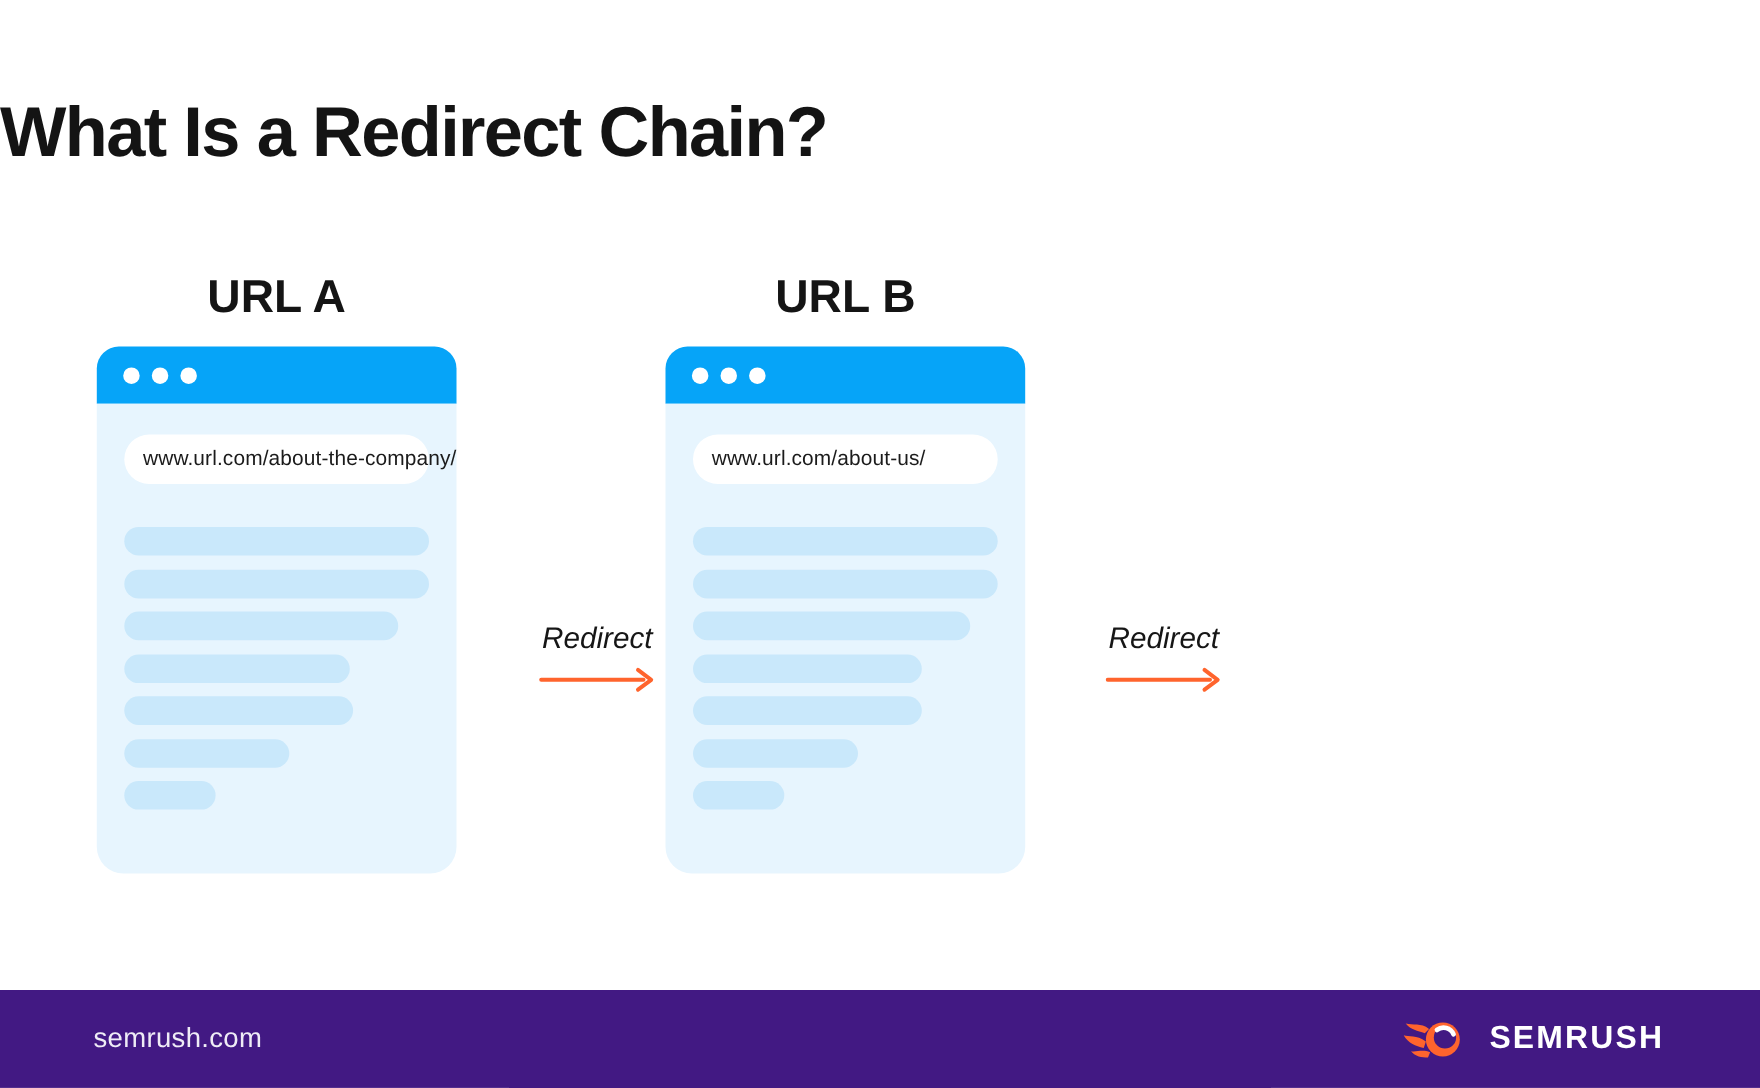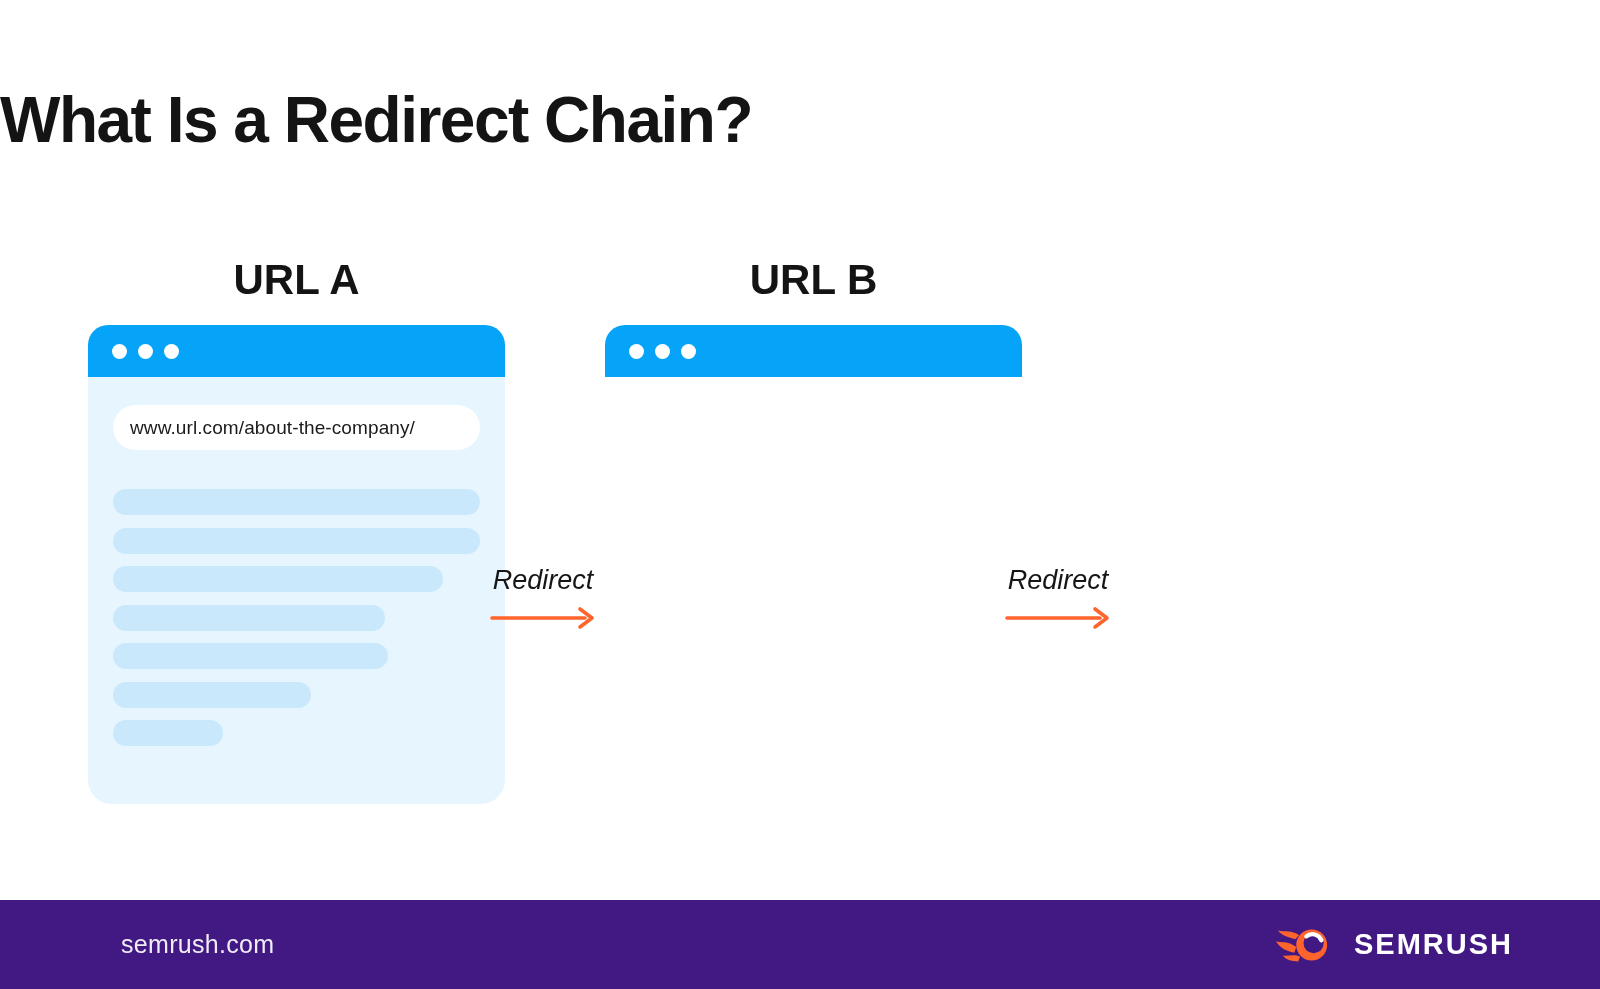--- a/index.html
+++ b/index.html
@@ -5,21 +5,21 @@
   html,body{margin:0;padding:0;background:#fff;}
   .canvas{
     position:relative;width:1600px;height:989px;background:#fff;overflow:hidden;
     font-family:"Liberation Sans",sans-serif;
   }
   .title{
     position:absolute;top:83px;left:0;width:100%;margin:0;
     font-size:64px;font-weight:800;letter-spacing:-1.5px;color:var(--ink,#141414);
   }
   
-  .browser{position:absolute;top:258px;width:417px;}
+  .browser{position:absolute;top:248px;width:327px;}
   .pos-a{left:88px;}
   .pos-b{left:605px;}
   .pos-c{left:1119px;}
   .browser-label{
     font-size:42px;line-height:44px;font-weight:700;text-align:center;
     color:var(--ink,#141414);letter-spacing:0px;
   }
   .window{margin-top:23px;width:100%;}
   .titlebar{
     height:52px;background:var(--titlebar-blue,#06a4f8);
@@ -50,21 +50,21 @@
   .r1{left:468px;}
   .r2{left:983px;}
   .redirect-label{font-size:27px;line-height:30px;color:#161616;font-weight:500;}
   .arrow-svg{display:block;}
   
   .footer{
     position:absolute;left:0;top:900px;width:100%;height:89px;
     background:var(--footer-purple,#421983);display:flex;align-items:center;
     justify-content:space-between;padding:0 87px 0 85px;box-sizing:border-box;
   }
-  .footer-site{font-size:25px;color:var(--footer-text,#efecf6);letter-spacing:0.3px;margin-left:36px;}
+  .footer-site{font-size:25px;color:var(--footer-text,#efecf6);letter-spacing:0.3px;}
   .brand{display:flex;align-items:center;gap:24px;}
   .brand-word{
     color:#ffffff;font-size:29px;font-weight:800;letter-spacing:2px;
   }
 </style>
 </head>
 <body>
 
 <div class="canvas">
 
@@ -96,20 +96,34 @@
   </section>
 
   <section class="browser pos-b">
     <div class="browser-label">URL B</div>
     <div class="window">
       <div class="titlebar">
         <span class="dot"></span>
         <span class="dot"></span>
         <span class="dot"></span>
       </div>
+      <div class="window-body">
+        <div class="urlbar">
+          <span>www.url.com/about-us/</span>
+        </div>
+        <div class="skel-wrap">
+            <div class="skel" style="width: 100%;"></div>
+            <div class="skel" style="width: 100%;"></div>
+            <div class="skel" style="width: 91%;"></div>
+            <div class="skel" style="width: 75%;"></div>
+            <div class="skel" style="width: 75%;"></div>
+            <div class="skel" style="width: 54%;"></div>
+            <div class="skel" style="width: 30%;"></div>
+          </div>
+      </div>
     </div>
   </section>
 
 
   <div class="redirect r1">
     <div class="redirect-label">Redirect</div>
     <svg class="arrow-svg" width="106" height="26" viewBox="0 0 106 26">
       <line x1="2" y1="13" x2="95" y2="13" stroke="#ff642d" stroke-width="3.6" stroke-linecap="round"></line>
       <path d="M90 4 L102 13 L90 22" fill="none" stroke="#ff642d" stroke-width="3.6" stroke-linecap="round" stroke-linejoin="round"></path>
     </svg>

